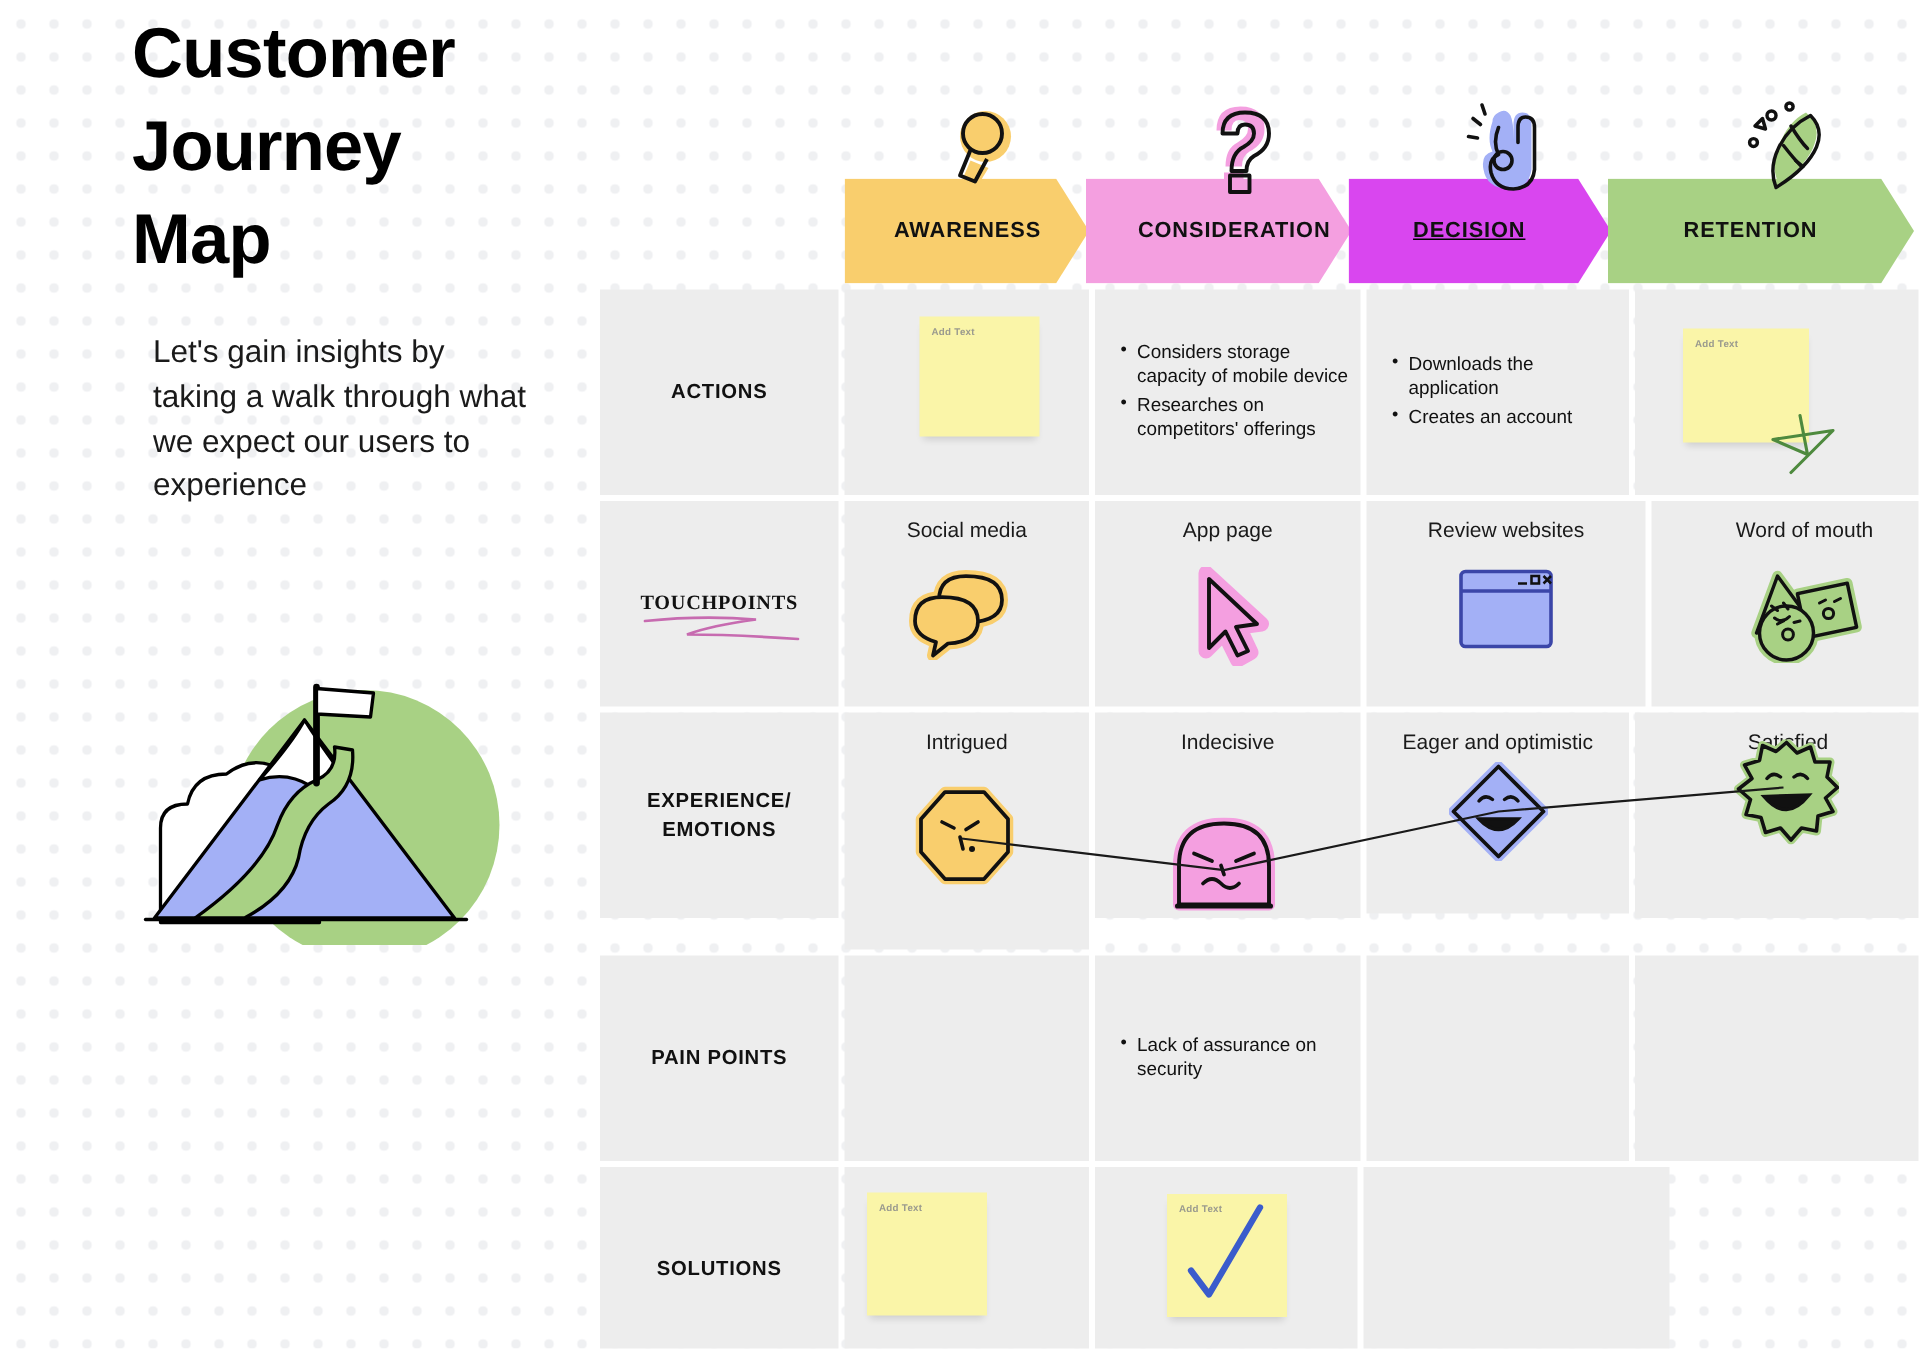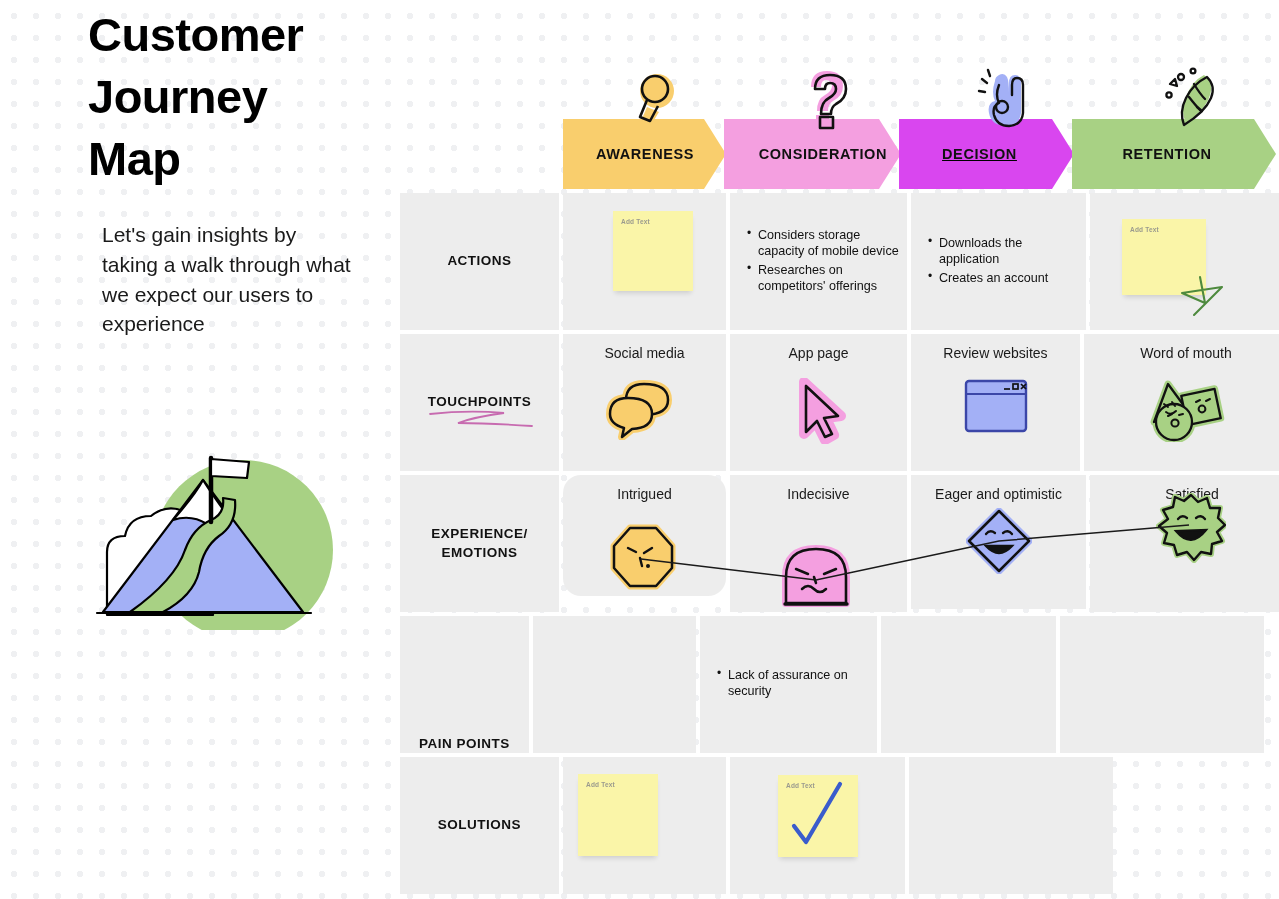--- a/index.html
+++ b/index.html
@@ -293,21 +293,21 @@
         </div>
         <div class="doodle" style="left: 88px; top: 80px;"><svg width="48" height="48" viewBox="0 0 48 48">
       <g fill="none" stroke="#4e8a3e" stroke-width="2.1" stroke-linecap="round" stroke-linejoin="round">
         <path d="M22 4 L27 30 L4 20 L44 14 L16 42"></path>
       </g>
           </svg></div>
       </div>
     </div>
     <div class="grid-row">
       <div class="grid-cell row-label-cell" style="width: 159px; height: 137px;">
-        <div class="row-label" style="white-space: pre-line;">TOUCHPOINTS</div>
+        <div class="row-label" style="white-space: pre-line; font-family: Liberation Serif, serif;">TOUCHPOINTS</div>
         <div class="squiggle"><svg width="110" height="26" viewBox="0 0 110 26">
       <path d="M2 8 Q40 4 76 7 Q46 11 30 17 Q60 17 104 20" fill="none" stroke="#c76bb0" stroke-width="1.8" stroke-linecap="round"></path>
           </svg></div>
       </div>
       <div class="grid-cell" style="width: 163px; height: 137px;">
         <div class="cell-heading">Social media</div>
         <div class="touch-icon" style="top: 44px;"><svg width="78" height="62" viewBox="0 0 78 62">
       <g fill="#f9ce6d" stroke="#f9ce6d" stroke-width="8" stroke-linejoin="round">
         <path d="M38 6 Q62 6 62 22 Q62 36 40 37 L30 45 L32 36 Q20 32 20 22 Q20 6 38 6 Z"></path>
         <path d="M22 20 Q46 20 46 36 Q46 50 26 51 L16 59 L18 50 Q4 46 4 36 Q4 20 22 20 Z"></path>
@@ -318,21 +318,21 @@
       </g>
           </svg></div>
       </div>
       <div class="grid-cell" style="width: 177px; height: 137px;">
         <div class="cell-heading">App page</div>
         <div class="touch-icon" style="top: 44px;"><svg width="62" height="66" viewBox="0 0 62 66">
       <path d="M16 4 L16 56 L28 44 L37 62 L46 57 L38 40 L53 38 Z" fill="#f49fe0" stroke="#f49fe0" stroke-width="10" stroke-linejoin="round"></path>
       <path d="M18 8 L18 54 L29 43 L37 59 L44 56 L36 40 L50 38 Z" fill="#f49fe0" stroke="#111" stroke-width="2.6" stroke-linejoin="round"></path>
           </svg></div>
       </div>
-      <div class="grid-cell" style="width: 169px; height: 137px;">
+      <div class="grid-cell" style="width: 186px; height: 137px;">
         <div class="cell-heading">Review websites</div>
         <div class="touch-icon" style="top: 44px;"><svg width="66" height="56" viewBox="0 0 66 56">
       <rect x="3" y="3" width="60" height="50" rx="3" fill="#a3b0f6" stroke="#3b46a8" stroke-width="2.4"></rect>
       <line x1="3" y1="16" x2="63" y2="16" stroke="#3b46a8" stroke-width="2.2"></line>
       <g stroke="#111" stroke-width="1.7" fill="none">
         <line x1="41" y1="11" x2="47" y2="11"></line>
         <rect x="50" y="6" width="5" height="5"></rect>
         <path d="M58 6 L63 11 M63 6 L58 11"></path>
             </g>
           </svg></div>
@@ -358,21 +358,21 @@
               <circle cx="29" cy="45" r="3.6"></circle>
       </g>
           </svg></div>
       </div>
     </div>
     <div class="grid-row">
       <div class="grid-cell row-label-cell" style="width: 159px; height: 137px;">
         <div class="row-label" style="white-space: pre-line;">EXPERIENCE/
 EMOTIONS</div>
       </div>
-      <div class="grid-cell" style="width: 163px; height: 121px; border-radius: 18px;">
+      <div class="grid-cell" style="width: 163px; height: 158px;">
         <div class="cell-heading">Intrigued</div>
         <div class="emotion-icon" style="left: 45px; top: 49px;"><svg width="70" height="66" viewBox="0 0 70 66">
       <path d="M22 4 L48 4 L64 22 L64 44 L48 62 L22 62 L6 44 L6 22 Z" fill="#f9ce6d" stroke="#f9ce6d" stroke-width="7" stroke-linejoin="round"></path>
       <path d="M22 4 L48 4 L64 22 L64 44 L48 62 L22 62 L6 44 L6 22 Z" fill="#f9ce6d" stroke="#111" stroke-width="2.5" stroke-linejoin="round"></path>
       <g stroke="#111" stroke-width="2.4" stroke-linecap="round" fill="none">
         <path d="M20 24 L28 28 M44 24 L36 29"></path>
         <path d="M32 34 L34 42"></path>
               <circle cx="40" cy="42" r="2" fill="#111" stroke="none"></circle>
       </g>
           </svg></div>
@@ -411,21 +411,21 @@
                L45 59 L38 67 L31 59 L21 62 L18 52 L8 50 L11 40 L3 33 L12 26 L7 17 L17 14
                L19 4 L28 8 Z" fill="#a8d184" stroke="#111" stroke-width="2.4" stroke-linejoin="round"></path>
       <g stroke="#111" stroke-width="2.3" stroke-linecap="round" fill="none">
         <path d="M22 26 Q26 21 31 25 M40 25 Q45 21 49 26"></path>
         <path d="M20 38 Q35 56 50 37 Z" fill="#111" stroke="#111"></path>
       </g>
           </svg></div>
       </div>
     </div>
     <div class="grid-row">
-      <div class="grid-cell row-label-cell" style="width: 129px; height: 137px; justify-content: flex-end;">
+      <div class="grid-cell row-label-cell" style="width: 159px; height: 137px;">
         <div class="row-label" style="white-space: pre-line;">PAIN POINTS</div>
       </div>
       <div class="grid-cell" style="width: 163px; height: 137px;"></div>
       <div class="grid-cell" style="width: 177px; height: 137px;">
         <ul class="bullet-list">
           <li>Lack of assurance on security</li>
         </ul>
       </div>
       <div class="grid-cell" style="width: 175px; height: 137px;"></div>
       <div class="grid-cell" style="width: 204px; height: 137px;"></div>

